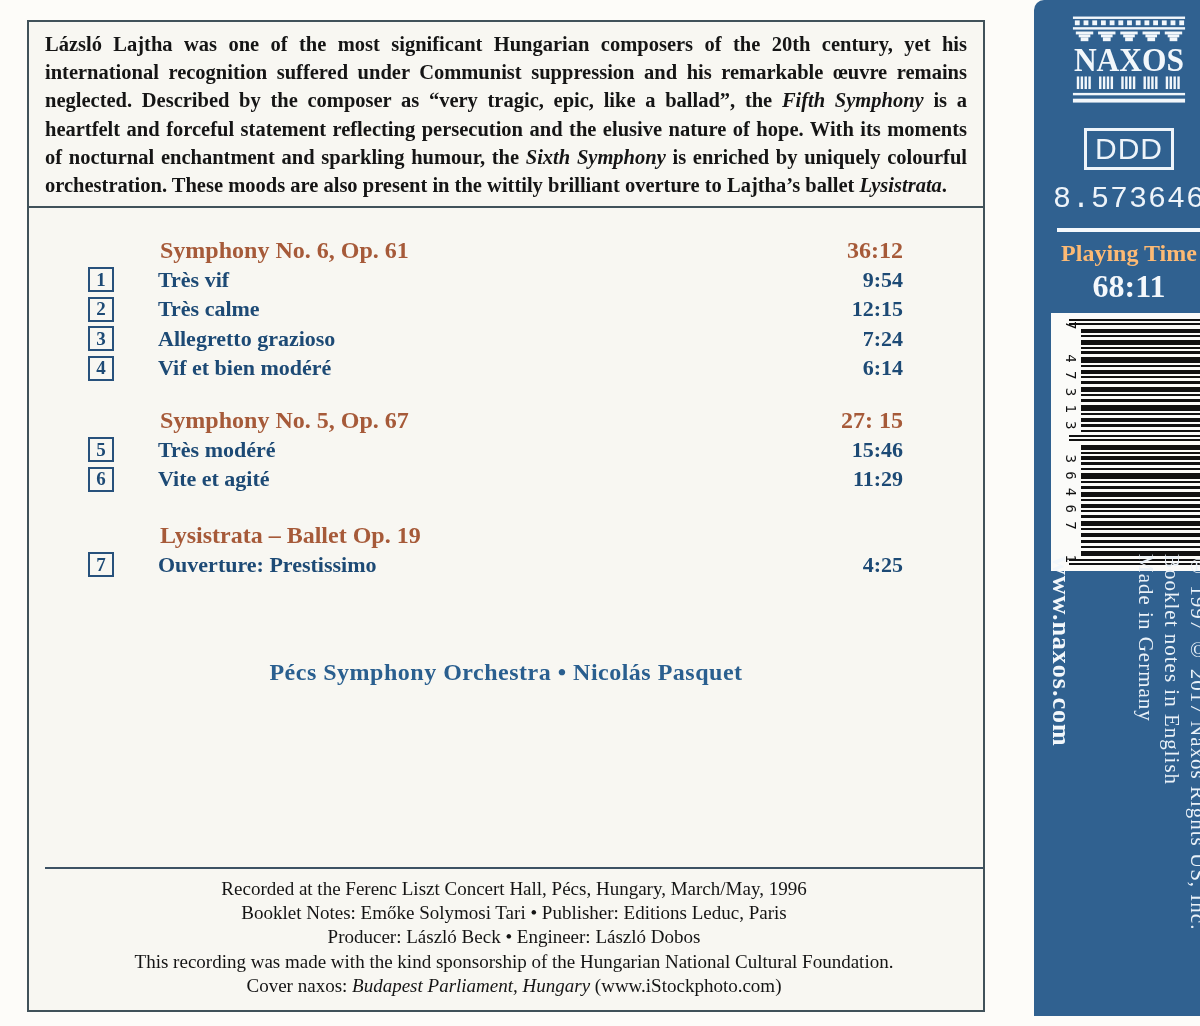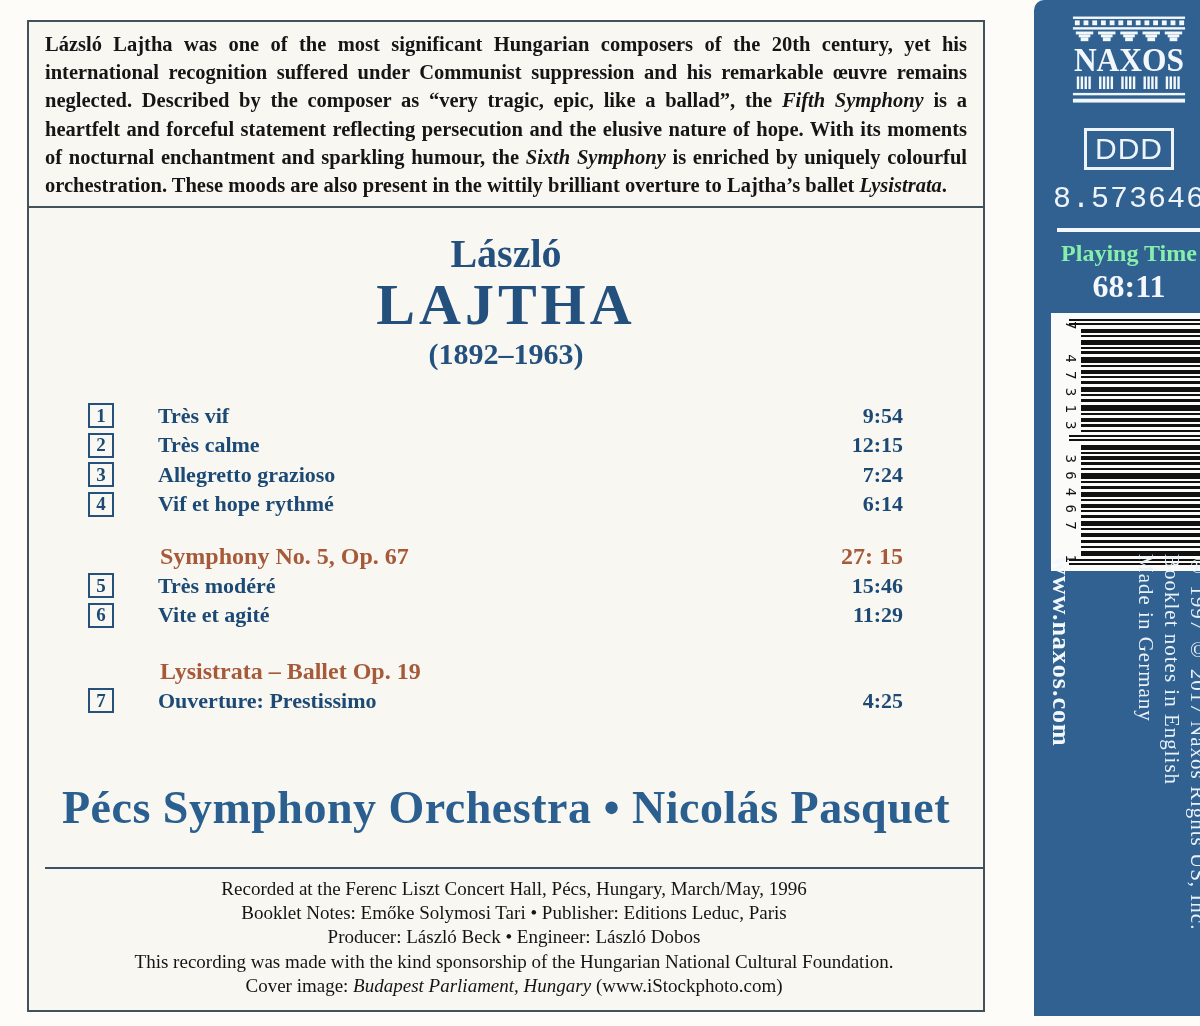--- a/index.html
+++ b/index.html
@@ -38,21 +38,21 @@
     box-sizing:border-box;margin-left:59px;width:26px;height:25px;
     border:2px solid #27517c;display:inline-flex;align-items:center;justify-content:center;
     font-size:19px;color:#1d4a75;background:transparent;flex:0 0 auto;
   }
   .trow.track .ttl{margin-left:44px;}
   .time{margin-left:auto;}
   .gap22{margin-top:22px;}
   .gap26{margin-top:26px;}
   .artists{
     margin-top:72px;text-align:center;
-    font-size:46px;line-height:40px;font-weight:bold;color:#2a5f8f;letter-spacing:.5px;
+    font-size:24px;line-height:40px;font-weight:bold;color:#2a5f8f;letter-spacing:.5px;
   }
   .credits{
     position:absolute;left:16px;right:0;bottom:0;
     border-top:2px solid #3d5264;
     padding:8px 8px 12px 8px;text-align:center;
     font-size:19px;line-height:24.2px;color:#141414;
   }
   
   .sidebar{
     position:absolute;left:1034px;top:0;width:190px;height:1016px;
@@ -63,21 +63,21 @@
   .ddd-box{
     margin-top:22px;border:3px solid #eef4fa;padding:0 8px;
     font-family:"Liberation Sans",sans-serif;font-weight:normal;
     font-size:30px;line-height:36px;color:#eef4fa;letter-spacing:1px;
   }
   .catalog{
     margin-top:12px;font-family:Liberation Mono, monospace;
     font-size:30px;color:#eef4fa;letter-spacing:1px;
   }
   .rule{margin-top:12px;width:144px;height:4px;background:#f4f8fc;}
-  .pt-label{margin-top:8px;font-size:24px;font-weight:bold;color:#86efac;}
+  .pt-label{margin-top:8px;font-size:24px;font-weight:bold;color:#fdba74;}
   .pt-value{margin-top:1px;font-size:32px;font-weight:bold;color:#f4f8fc;}
   .barcode-box{margin-top:8px;width:157px;height:258px;background:#fbfbf9;}
   .vert-site{
     position:absolute;left:12px;top:556px;
     writing-mode:vertical-rl;
     font-size:26px;font-weight:bold;color:#f2f7fb;letter-spacing:1px;
   }
   .vert-rights{
     position:absolute;right:13px;top:554px;height:450px;
     writing-mode:vertical-rl;
@@ -85,46 +85,45 @@
     white-space:nowrap;
   }
 </style>
 </head>
 <body>
 
 <div class="main-box">
 
   <div class="intro"><span>Lázsló Lajtha was one of the most significant Hungarian composers of the 20th century, yet his international recognition suffered under Communist suppression and his remarkable œuvre remains neglected. Described by the composer as “very tragic, epic, like a ballad”, the </span><i>Fifth Symphony</i><span> is a heartfelt and forceful statement reflecting persecution and the elusive nature of hope. With its moments of nocturnal enchantment and sparkling humour, the </span><i>Sixth Symphony</i><span> is enriched by uniquely colourful orchestration. These moods are also present in the wittily brilliant overture to Lajtha’s ballet </span><i>Lysistrata</i><span>.</span></div>
 
-  <div class="title-block">
-    <div class="first-name">László</div>
-    <div class="last-name">LAJTHA</div>
-    <div class="dates">(1892–1963)</div>
-  </div>
 
   <div class="tracklist">
 
+    <div class="trow heading">
+      <span class="ttl">Symphony No. 6, Op. 61</span>
+      <span class="time">36:12</span>
+    </div>
     <div class="trow track">
       <span class="num">1</span>
       <span class="ttl">Très vif</span>
       <span class="time">9:54</span>
     </div>
     <div class="trow track">
       <span class="num">2</span>
       <span class="ttl">Très calme</span>
       <span class="time">12:15</span>
     </div>
     <div class="trow track">
       <span class="num">3</span>
       <span class="ttl">Allegretto grazioso</span>
       <span class="time">7:24</span>
     </div>
     <div class="trow track">
       <span class="num">4</span>
-      <span class="ttl">Vif et hope rythmé</span>
+      <span class="ttl">Vif et bien modéré</span>
       <span class="time">6:14</span>
     </div>
 
     <div class="trow heading gap22">
       <span class="ttl">Symphony No. 5, Op. 67</span>
       <span class="time">27: 15</span>
     </div>
     <div class="trow track">
       <span class="num">5</span>
       <span class="ttl">Très modéré</span>
@@ -148,21 +147,21 @@
 
   </div>
 
   <div class="artists">Pécs Symphony Orchestra • Nicolás Pasquet</div>
 
   <div class="credits">
     <div>Recorded at the Ferenc Liszt Concert Hall, Pécs, Hungary, March/May, 1996</div>
     <div>Booklet Notes: Emőke Solymosi Tari • Publisher: Editions Leduc, Paris</div>
     <div>Producer: László Beck • Engineer: László Dobos</div>
     <div>This recording was made with the kind sponsorship of the Hungarian National Cultural Foundation.</div>
-    <div><span>Cover image: </span><i>Budapest Parliament, Hungary</i><span> (www.iStockphoto.com)</span></div>
+    <div><span>Cover naxos: </span><i>Budapest Parliament, Hungary</i><span> (www.iStockphoto.com)</span></div>
   </div>
 
 </div>
 
 <div class="sidebar">
 
   <svg class="naxos-logo" viewBox="0 0 120 92" xmlns="http://www.w3.org/2000/svg">
     <g fill="#f2f7fb">
       <rect x="2" y="0" width="116" height="2.5"></rect>
       <rect x="4" y="4" width="5" height="5"></rect>

